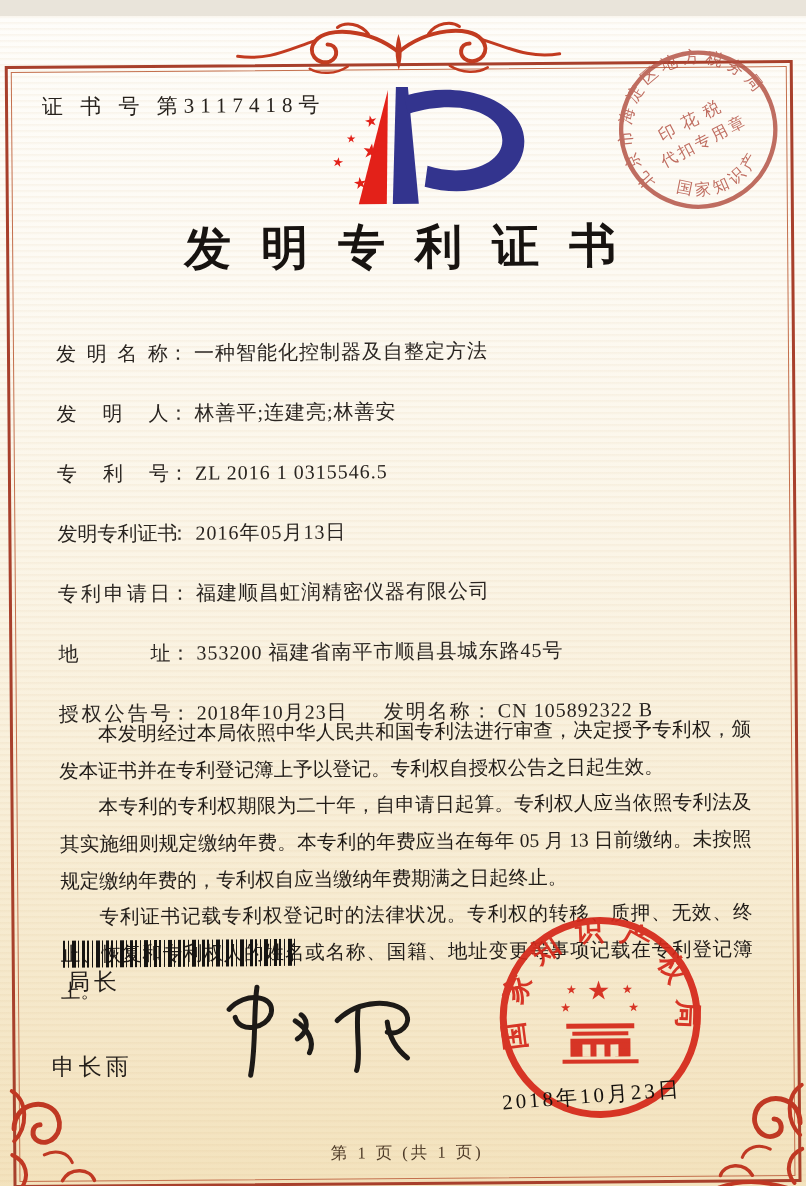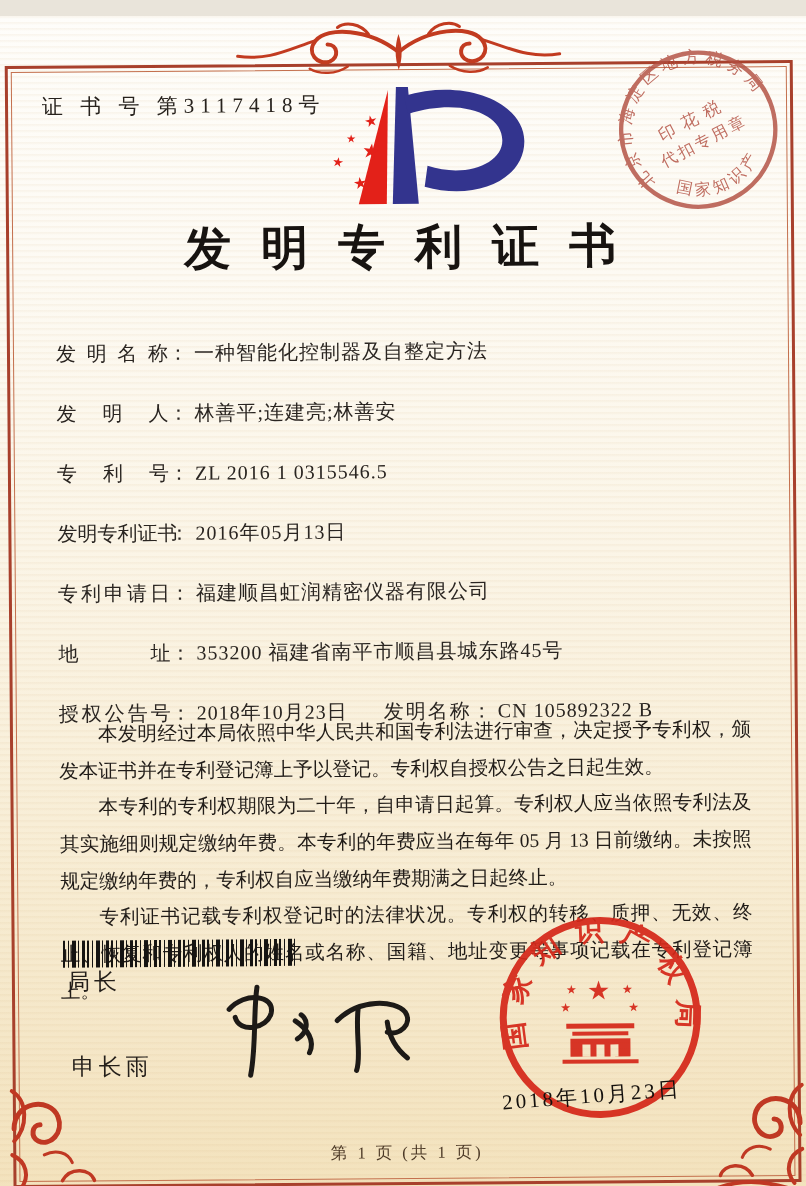--- a/index.html
+++ b/index.html
@@ -41,21 +41,21 @@
   .barcode{position:absolute;top:922px;left:60px;width:233px;height:27px;
     background:repeating-linear-gradient(90deg,
       #161412 0 2px, transparent 2px 5px,
       #161412 5px 6px, transparent 6px 9px,
       #161412 9px 13px, transparent 13px 15px,
       #161412 15px 16px, transparent 16px 19px,
       #161412 19px 22px, transparent 22px 24px);
   }
   
   .director-title{position:absolute;top:948px;left:64px;font-size:23px;letter-spacing:4px;color:#241f1a;}
-  .director-name{position:absolute;top:1033px;left:68px;font-size:23px;letter-spacing:4px;color:#241f1a;}
+  .director-name{position:absolute;top:1033px;left:48px;font-size:23px;letter-spacing:4px;color:#241f1a;}
   .signature{position:absolute;top:962px;left:192px;width:240px;height:110px;}
   
   .seal{position:absolute;top:896px;left:490px;width:214px;height:214px;opacity:.93;}
   .seal-date{position:absolute;top:1066px;left:498px;width:210px;font-size:21px;letter-spacing:3px;
              color:#14100d;transform:rotate(-4deg);}
   
   .footer{position:absolute;top:1126px;left:0;width:100%;text-align:center;
           font-size:16.5px;letter-spacing:3px;color:#4d3a27;}
 </style>
 </head>

